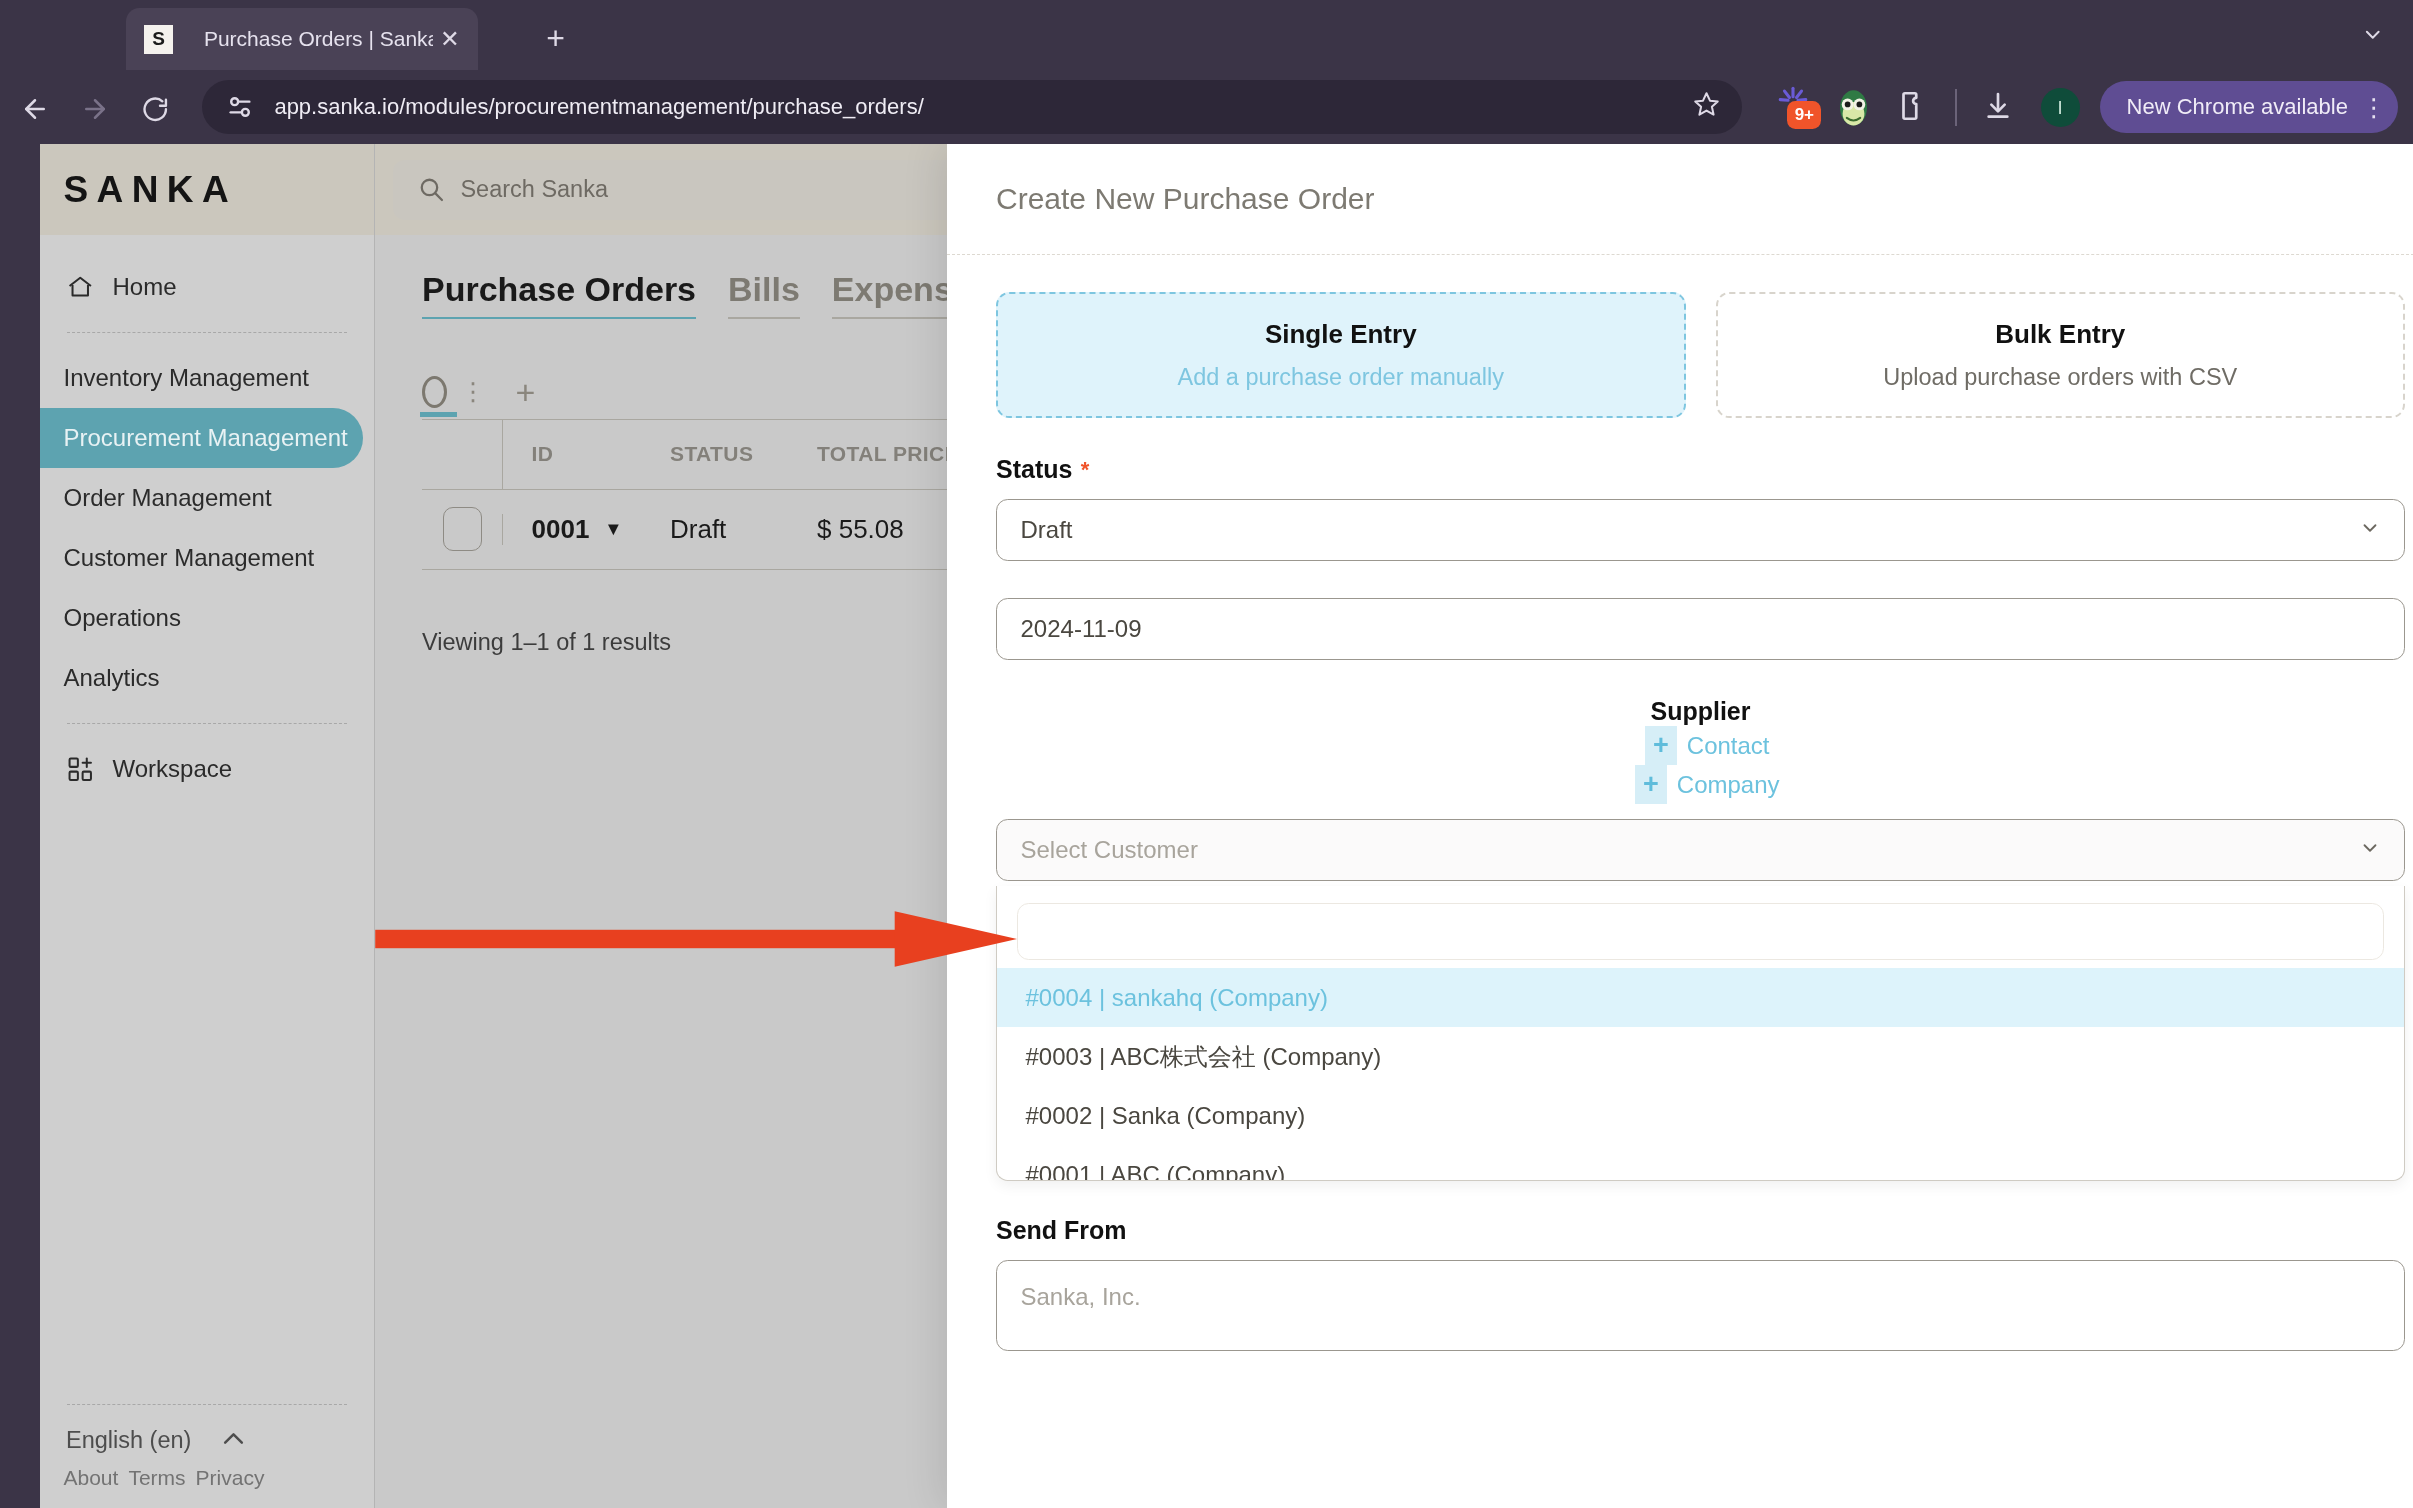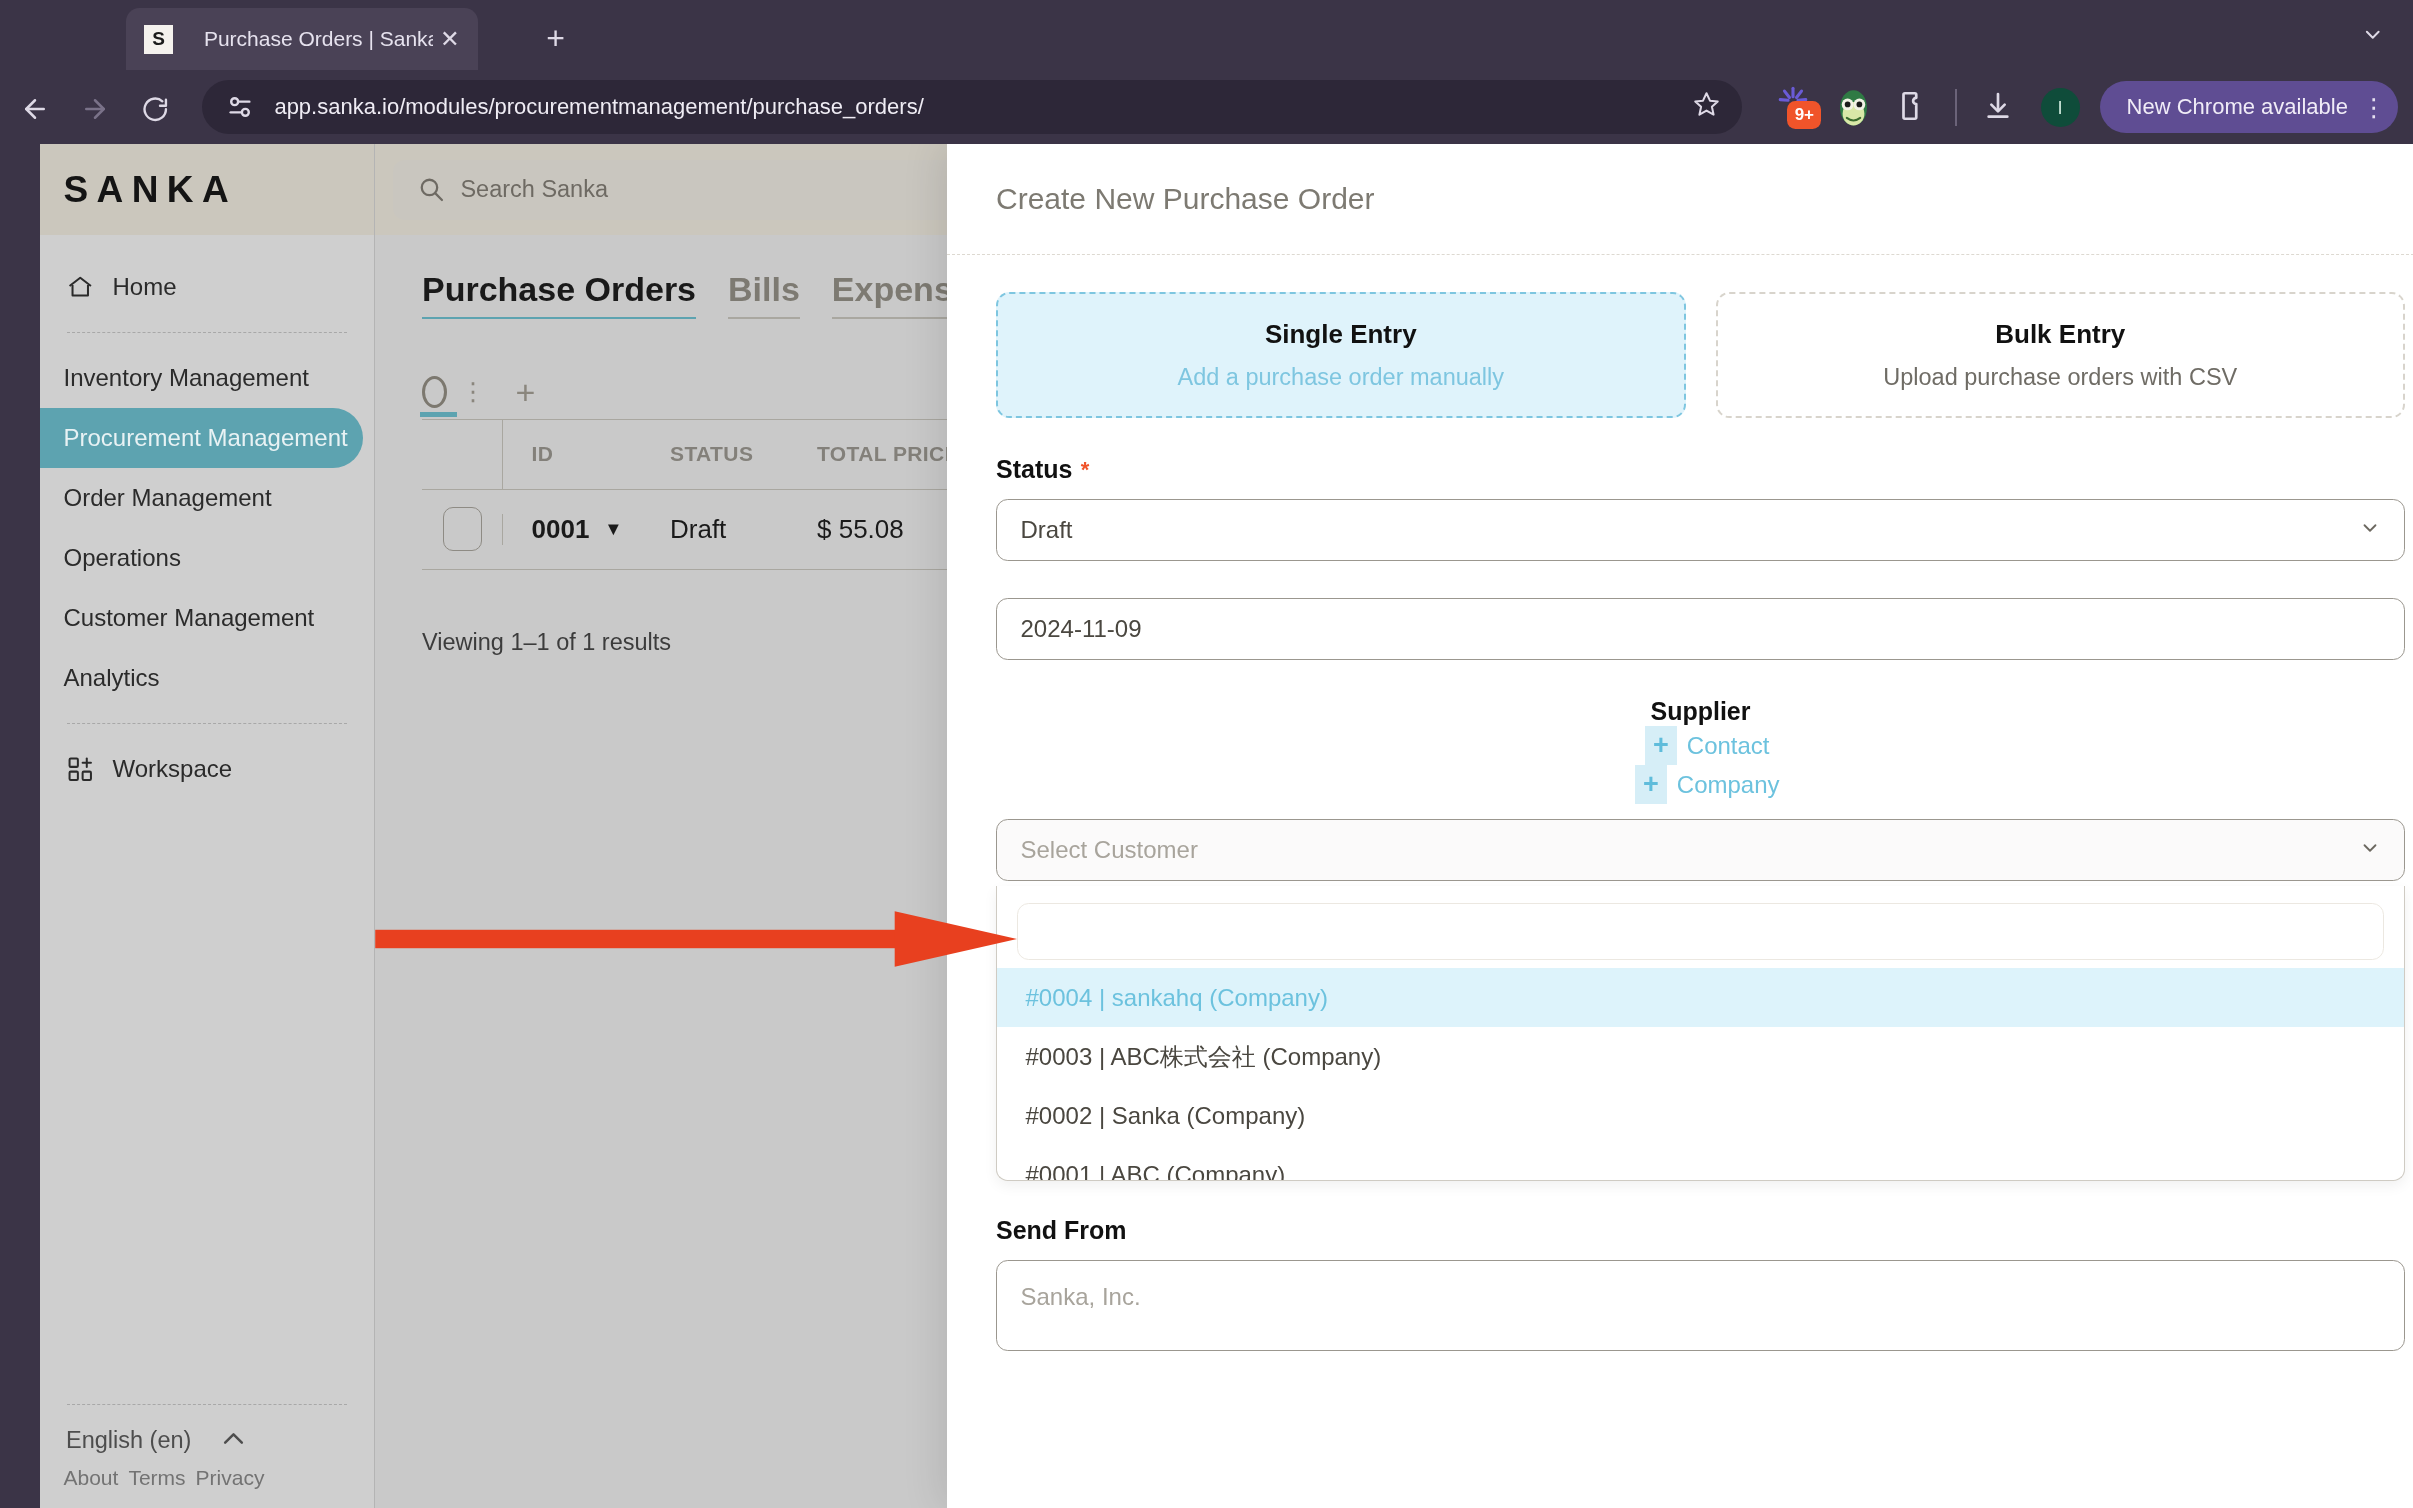--- a/index.html
+++ b/index.html
@@ -408,24 +408,24 @@
       <div class="nav-item">
         <span>Inventory Management</span>
       </div>
       <div class="nav-item active">
         <span>Procurement Management</span>
       </div>
       <div class="nav-item">
         <span>Order Management</span>
       </div>
       <div class="nav-item">
+        <span>Customer Management</span>
+      </div>
+      <div class="nav-item">
         <span>Operations</span>
-      </div>
-      <div class="nav-item">
-        <span>Customer Management</span>
       </div>
       <div class="nav-item">
         <span>Analytics</span>
       </div>
 
       <div class="nav-divider"></div>
 
       <div class="nav-item">
         <span class="nav-icon">
           <svg width="28.5" height="28.5" viewBox="0 0 24 24" fill="none" stroke="#2b2b2b" stroke-width="1.7" stroke-linecap="round">

